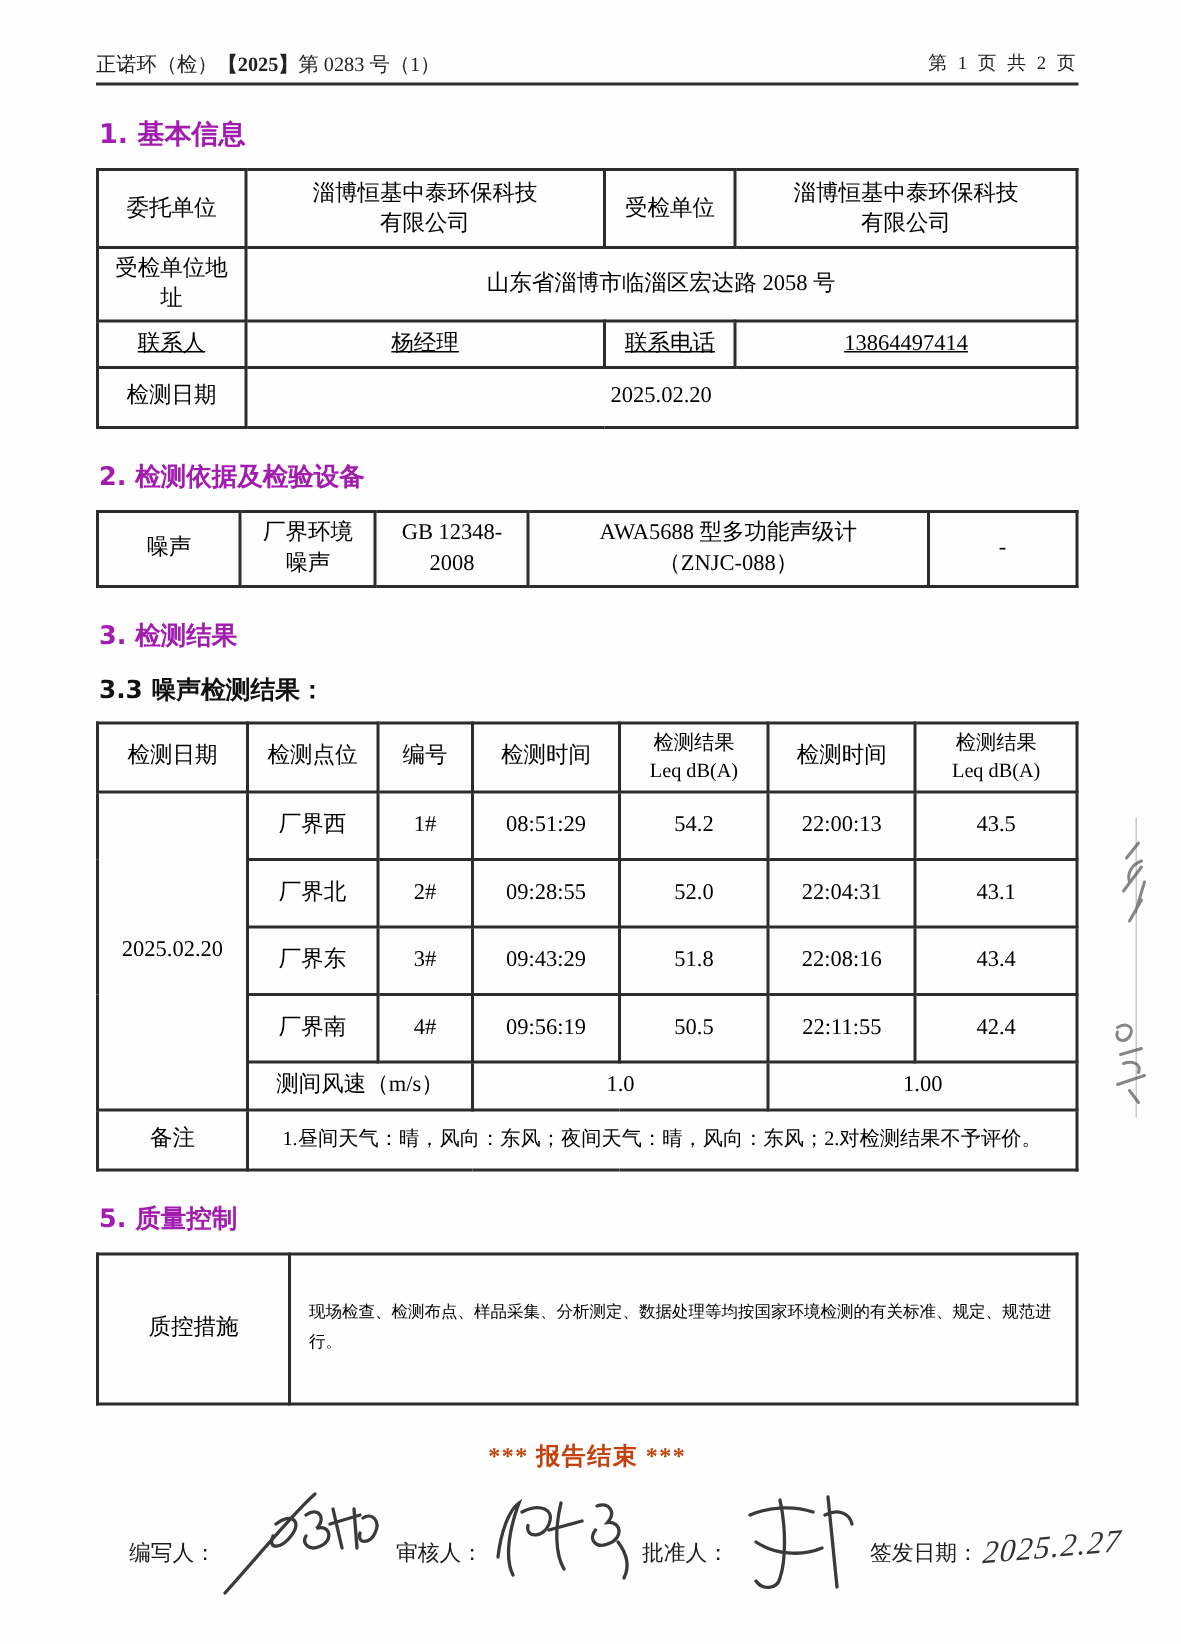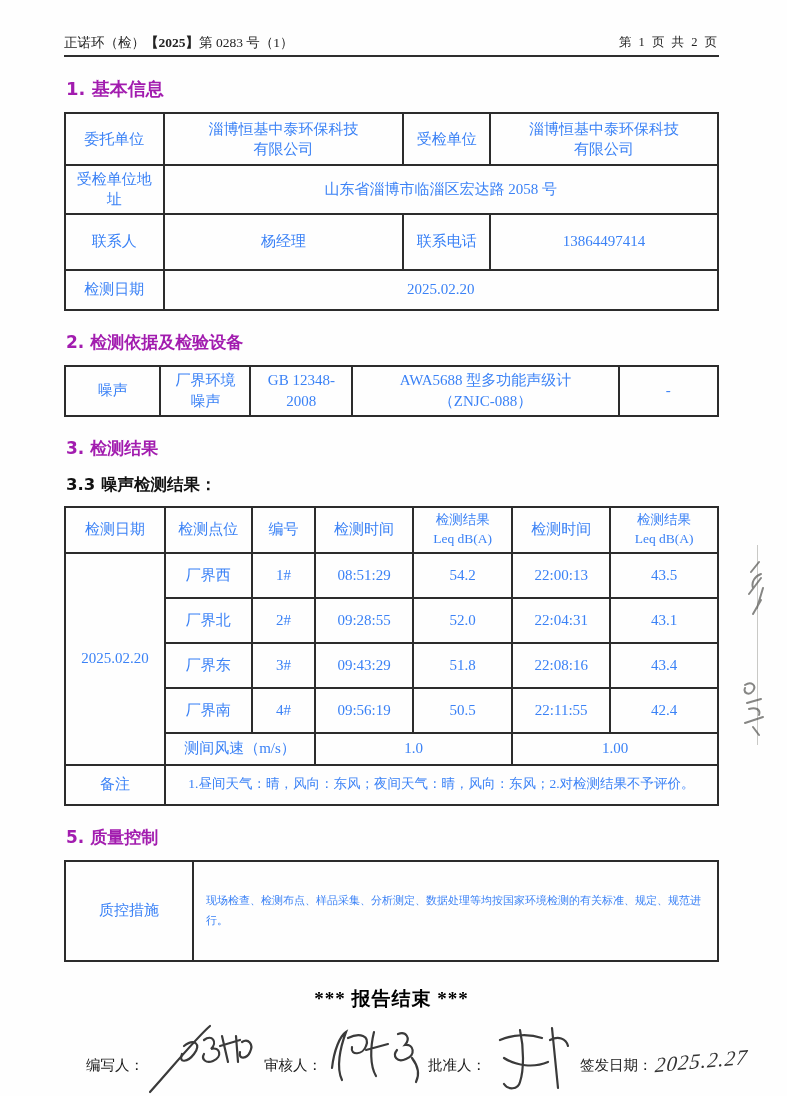--- a/index.html
+++ b/index.html
@@ -37,48 +37,48 @@
   .h-sub {
     font-family: "DejaVu Sans", "Liberation Sans", sans-serif;
     font-weight: bold; font-size: 16.5px; color: #111;
     margin: 14px 0 10px 2px;
   }
   .tight { margin-bottom: 6px; }
 
   
   table {
     width: 100%; border-collapse: collapse; table-layout: fixed;
-    font-size: 15px; color: #3b82f6;
+    font-size: 15px; color: #000000;
   }
   td {
     border: 2px solid #2c2c2c;
     text-align: center; vertical-align: middle;
     padding: 3px 5px;
     line-height: 1.35;
   }
   .preline { white-space: pre-line; }
   .left { text-align: center; }
   .small { font-size: 13.5px; }
   .t1 td.r1 { height: 52px; }
   .t1 td.r2 { height: 42px; }
-  .t1 td.r3 { height: 56px; }
+  .t1 td.r3 { height: 31px; text-decoration: underline; }
   .t1 td.r4 { height: 40px; }
   .t2 td.hd { height: 42px; }
   .t2 td.dr { height: 50px; }
   .t3 td.hd { height: 46px; }
   .t3 td.dr { height: 45px; }
   .t3 td.wind { height: 32px; }
   .t3 td.remark { height: 40px; border-radius: 15px; }
   .t4 td { height: 100px; }
   .t4 .qtext { text-align: left; padding: 8px 12px; line-height: 1.75; font-size: 11px; }
 
   
   .end-line {
-    text-align: center; font-weight: bold; font-size: 19px;
-    letter-spacing: 1px; margin-top: 24px; color: #000000;
+    text-align: center; font-weight: bold; font-size: 16px;
+    letter-spacing: 1px; margin-top: 24px; color: #c2410c;
   }
   .sign-row {
     display: flex; align-items: center; flex-wrap: nowrap;
     margin: 14px 0 0 22px; font-size: 14.5px; color: #1b1b1b;
     height: 80px;
   }
   .sign-label { white-space: nowrap; }
   .sig { flex: 0 0 auto; margin: -14px 2px 0 0; }
   .sig path { fill: none; stroke: #3a3a3a; stroke-width: 2.2; stroke-linecap: round; }
   .hand-date {

